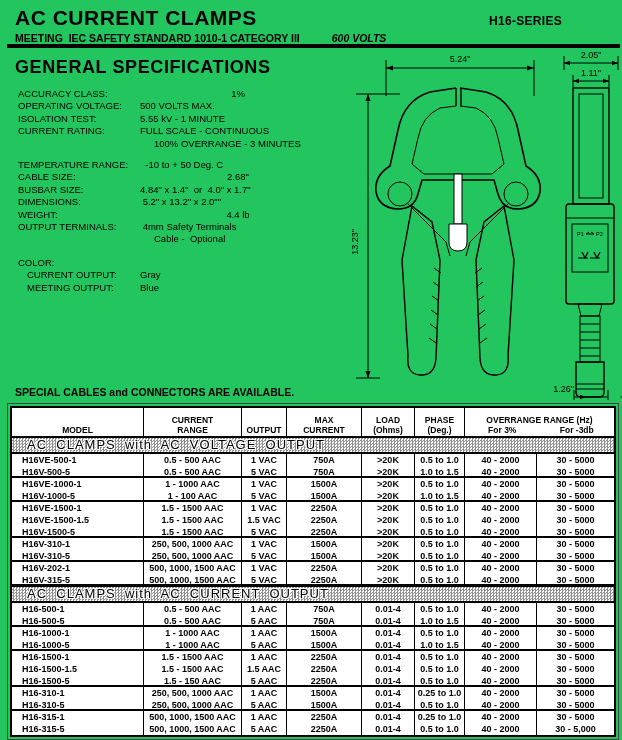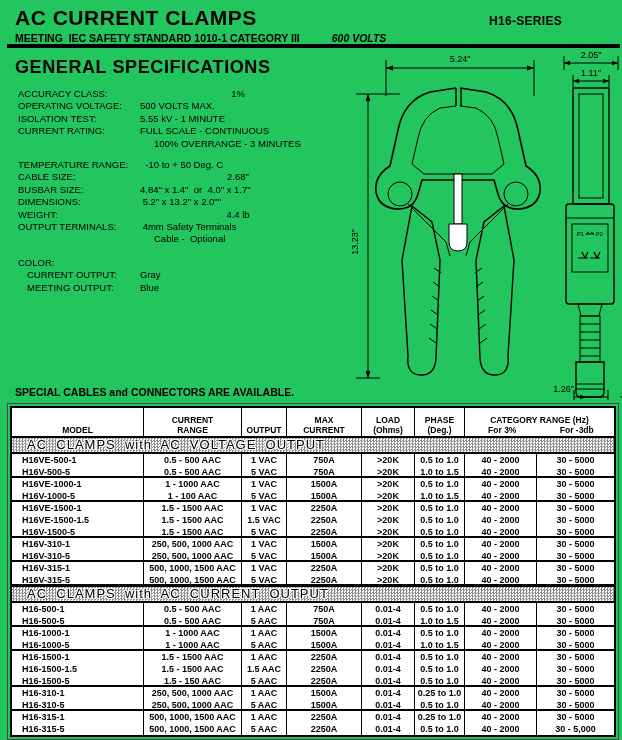--- a/index.html
+++ b/index.html
@@ -248,21 +248,21 @@
       </div>
       <div class="th">
         <span class="l1">LOAD</span>
         <span class="l1">(Ohms)</span>
       </div>
       <div class="th">
         <span class="l1">PHASE</span>
         <span class="l1">(Deg.)</span>
       </div>
       <div class="th">
-        <span class="l1">CATEGORY RANGE (Hz)</span>
+        <span class="l1">OVERRANGE RANGE (Hz)</span>
         <span class="freq-sub">
           <span>For 3%</span>
           <span>For -3db</span>
         </span>
       </div>
     </div>
     <div id="table-body">
         <div class="section-bar">AC  CLAMPS  with  AC  VOLTAGE  OUTPUT</div>
         <div class="trow">
           <div class="tc c0">H16VE-500-1</div>
@@ -348,21 +348,21 @@
           <div class="tc c0">H16V-310-5</div>
           <div class="tc c1">250, 500, 1000 AAC</div>
           <div class="tc c2">5 VAC</div>
           <div class="tc c3">1500A</div>
           <div class="tc c4">&gt;20K</div>
           <div class="tc c5">0.5 to 1.0</div>
           <div class="tc c6">40 - 2000</div>
           <div class="tc c7">30 - 5000</div>
         </div>
         <div class="trow">
-          <div class="tc c0">H16V-315-1</div>
+          <div class="tc c0">H16V-202-1</div>
           <div class="tc c1">500, 1000, 1500 AAC</div>
           <div class="tc c2">1 VAC</div>
           <div class="tc c3">2250A</div>
           <div class="tc c4">&gt;20K</div>
           <div class="tc c5">0.5 to 1.0</div>
           <div class="tc c6">40 - 2000</div>
           <div class="tc c7">30 - 5000</div>
         </div>
         <div class="trow group-end">
           <div class="tc c0">H16V-315-5</div>

